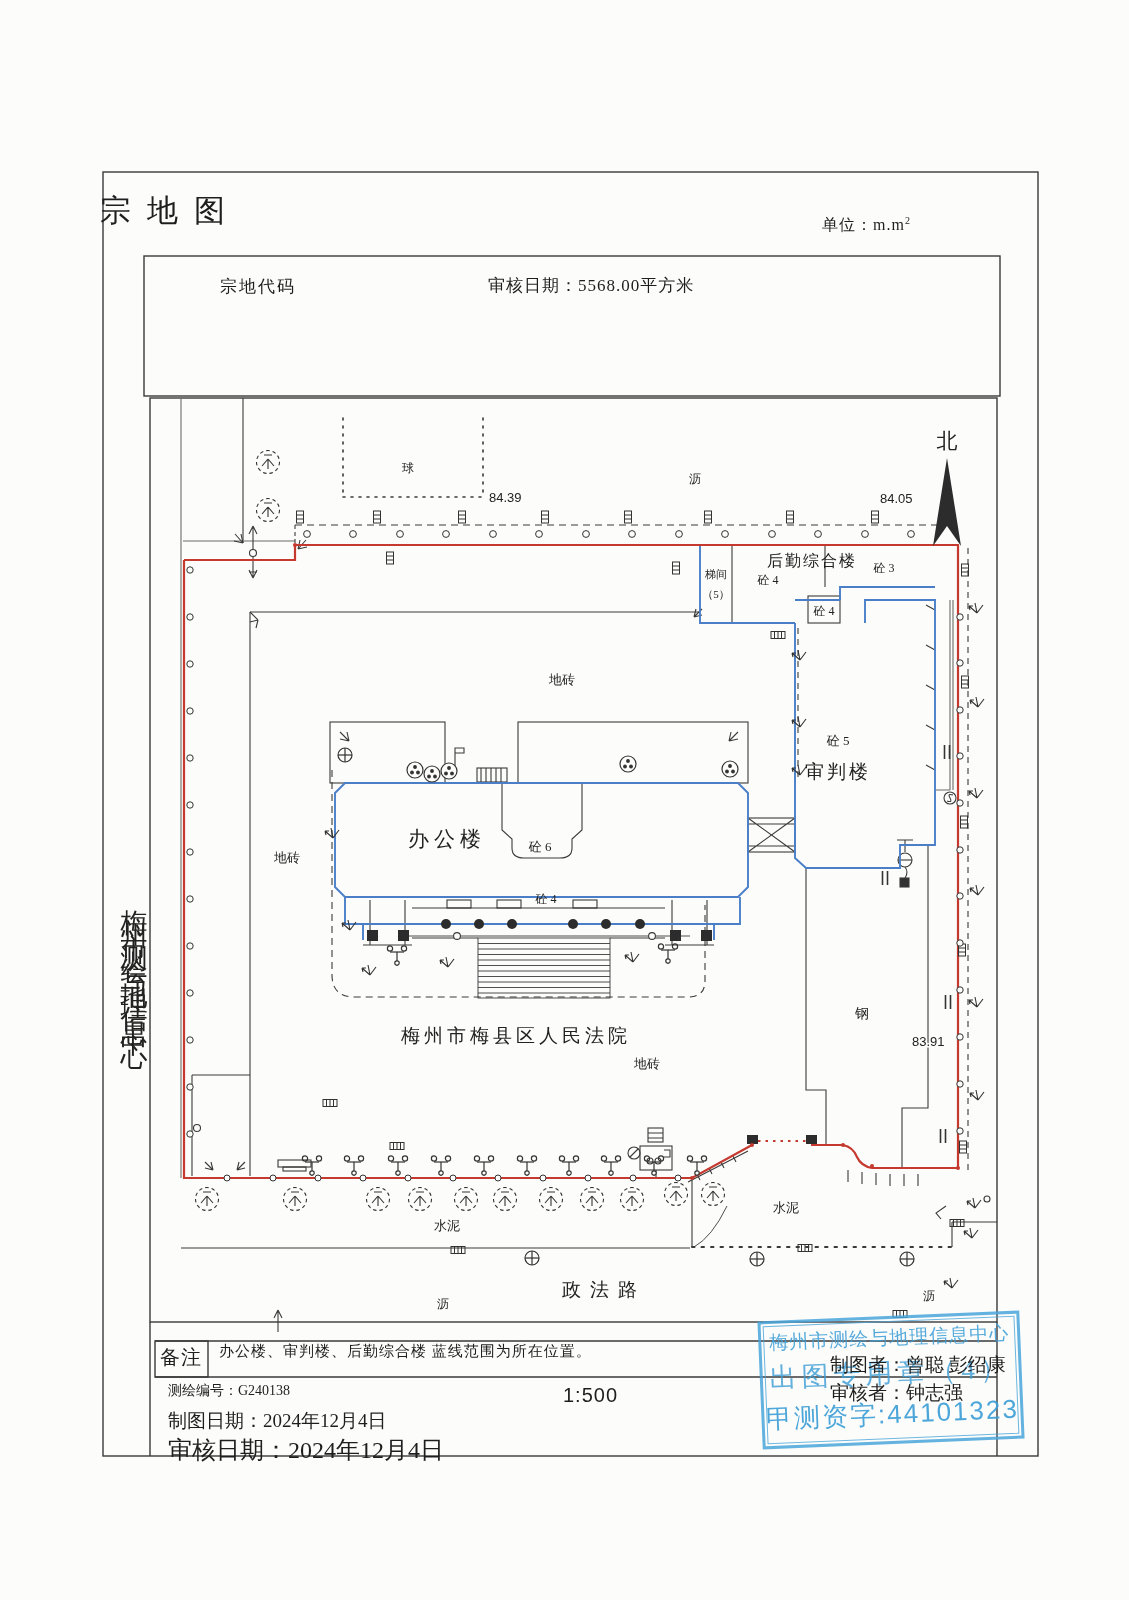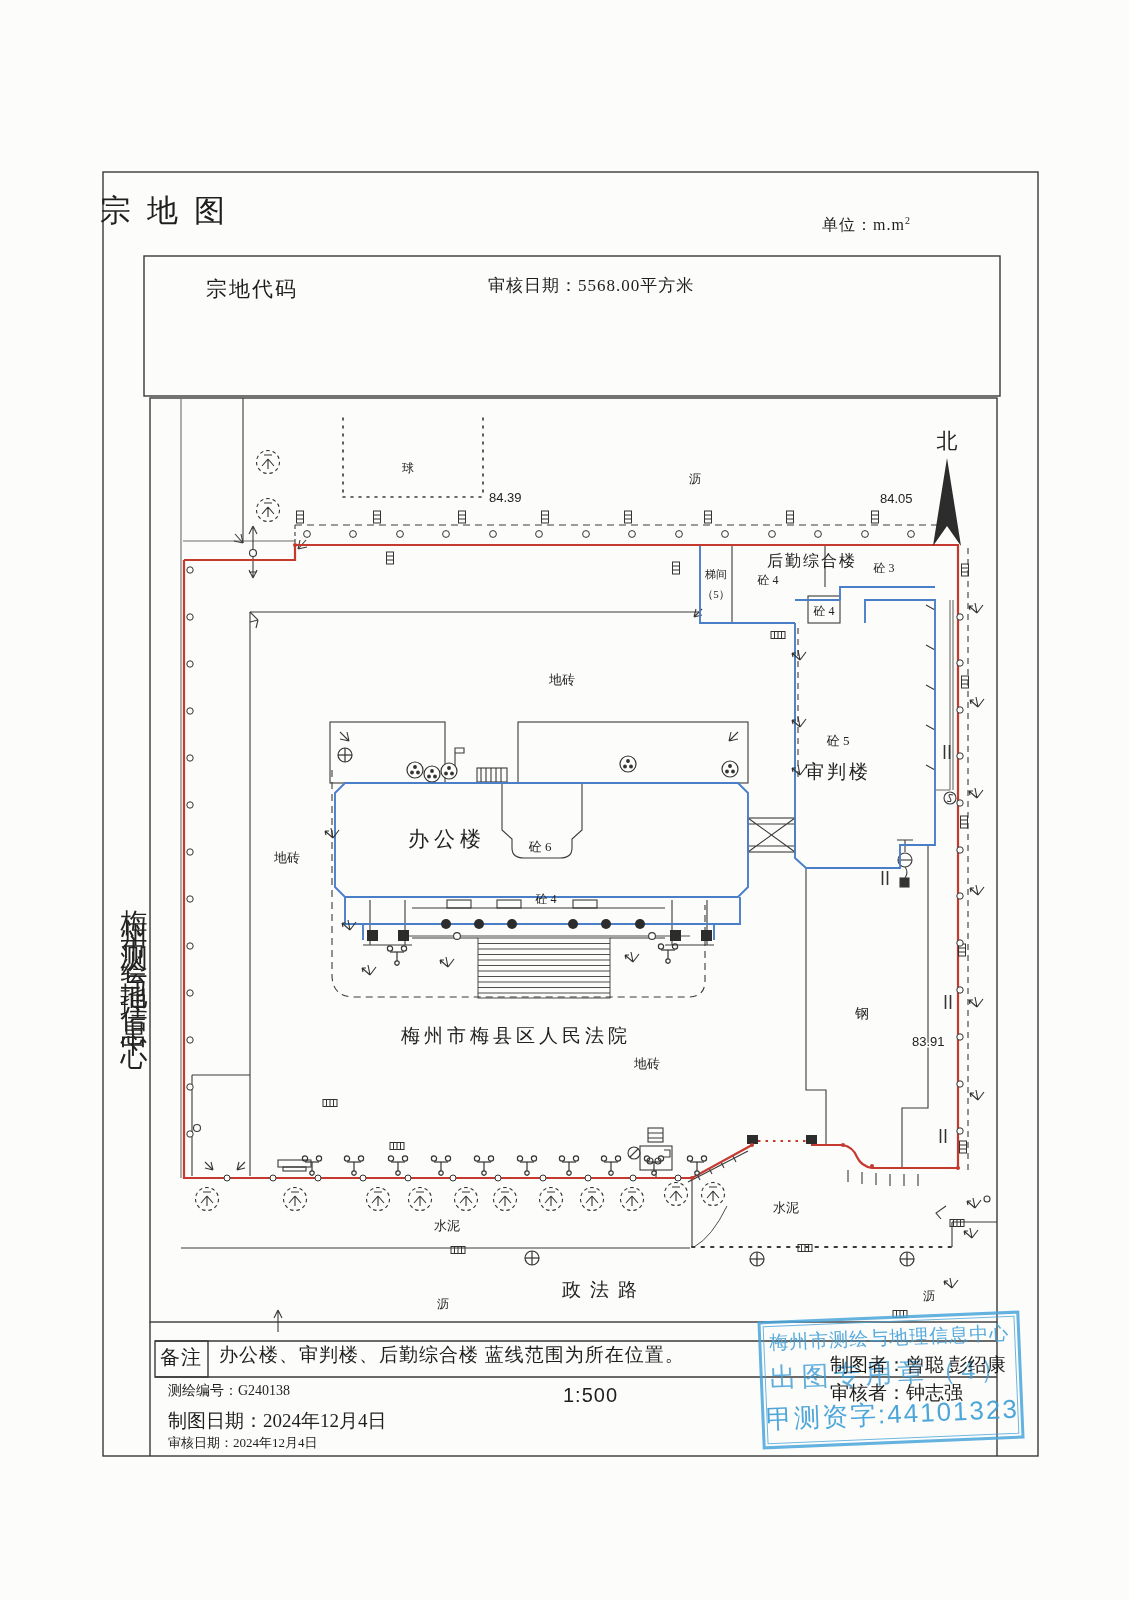--- a/index.html
+++ b/index.html
@@ -3,31 +3,31 @@
 <meta charset="utf-8">
 <style>
   html,body{margin:0;padding:0;background:#ffffff;}
   .page{position:relative;width:1129px;height:1600px;background:#fcfcfb;overflow:hidden;
         font-family:"Liberation Serif", serif;color:#222;}
   svg{position:absolute;left:0;top:0;}
   .t{position:absolute;white-space:nowrap;color:#1e1e1e;}
   .title{font-size:31px;letter-spacing:16px;text-align:left;left:100px;width:900px;top:190px;}
   .unit{font-size:16px;left:822px;top:215px;letter-spacing:1px;}
   .unit sup{font-size:10px;}
-  .info-code{font-size:21px;left:206px;top:275px;letter-spacing:2px;}
+  .info-code{font-size:17px;left:220px;top:275px;letter-spacing:2px;}
   .info-area{font-size:17px;left:488px;top:274px;letter-spacing:1px;}
   .info-loc{font-size:17px;left:488px;top:311px;letter-spacing:1px;}
   .sidebar{left:106px;top:888px;width:46px;height:490px;writing-mode:vertical-rl;
            font-size:27px;letter-spacing:12px;text-align:left;color:#222;}
   .remark-label{font-size:20px;left:160px;top:1344px;letter-spacing:1px;}
-  .remark{font-size:19px;left:219px;top:1342px;letter-spacing:1px;}
+  .remark{font-size:15px;left:219px;top:1342px;letter-spacing:1px;}
   .f-survey{font-size:14px;left:168px;top:1382px;}
   .f-scale{font-size:20px;left:563px;top:1384px;letter-spacing:1px;}
   .f-draw{font-size:19px;left:168px;top:1408px;}
-  .f-review{font-size:13px;left:168px;top:1434px;}
+  .f-review{font-size:24px;left:168px;top:1434px;}
   .f-drafter{font-size:19px;left:830px;top:1352px;z-index:6;}
   .f-reviewer{font-size:19px;left:830px;top:1380px;z-index:6;}
   .stamp{position:absolute;left:760px;top:1316px;width:256px;height:122px;
          border:3px solid rgba(72,165,217,.85);transform:rotate(-2.4deg);z-index:5;}
   .stamp-inner{position:absolute;inset:2px;border:1.5px solid rgba(72,165,217,.8);}
   .stamp .s1{position:absolute;left:0;right:0;top:6px;text-align:center;font-size:19px;
              letter-spacing:1px;color:rgba(62,158,214,.88);}
   .stamp .s2{position:absolute;left:0;right:0;top:36px;text-align:center;font-size:27px;
              letter-spacing:5px;color:rgba(62,158,214,.82);}
   .stamp .s3{position:absolute;left:0;right:0;top:78px;text-align:center;font-size:26px;

